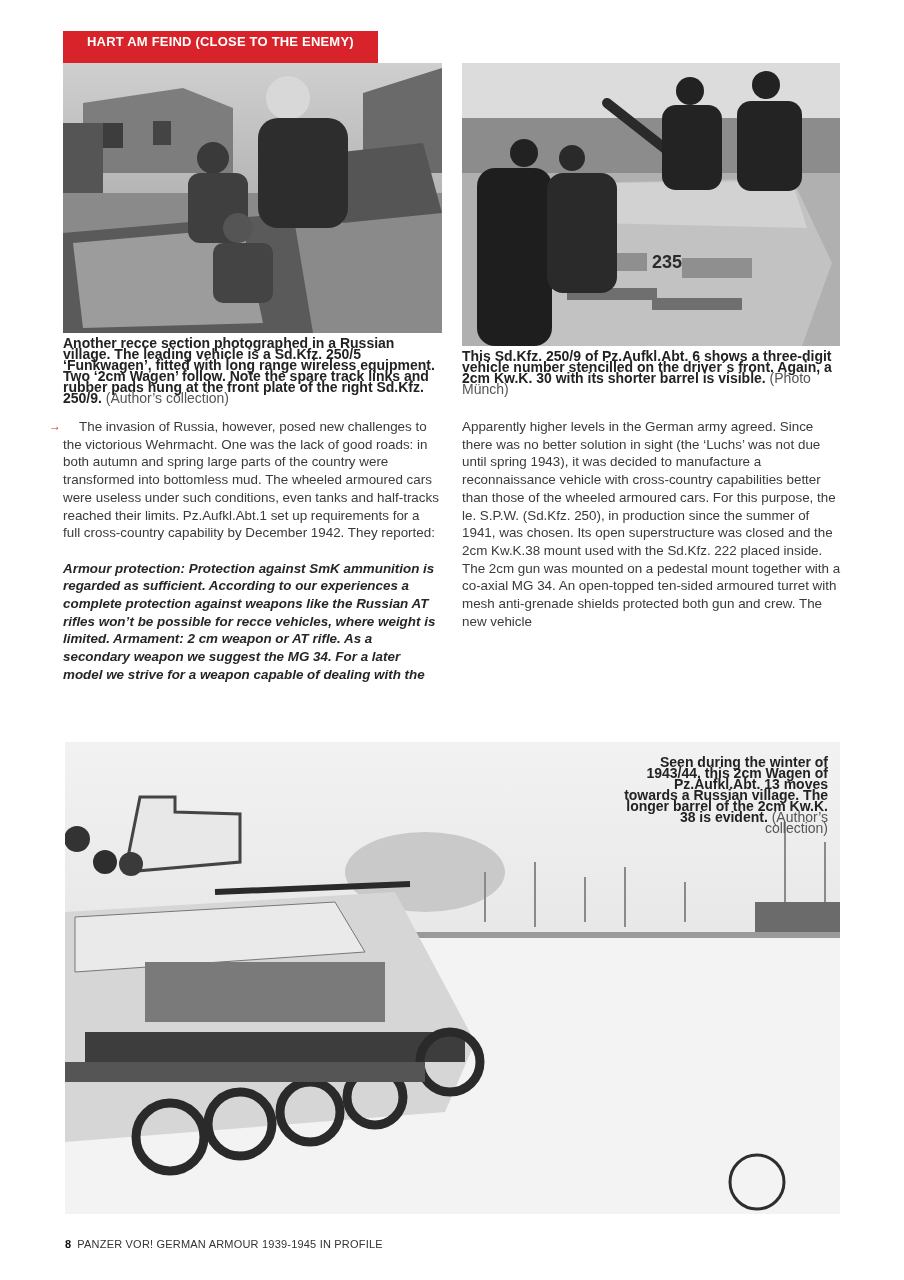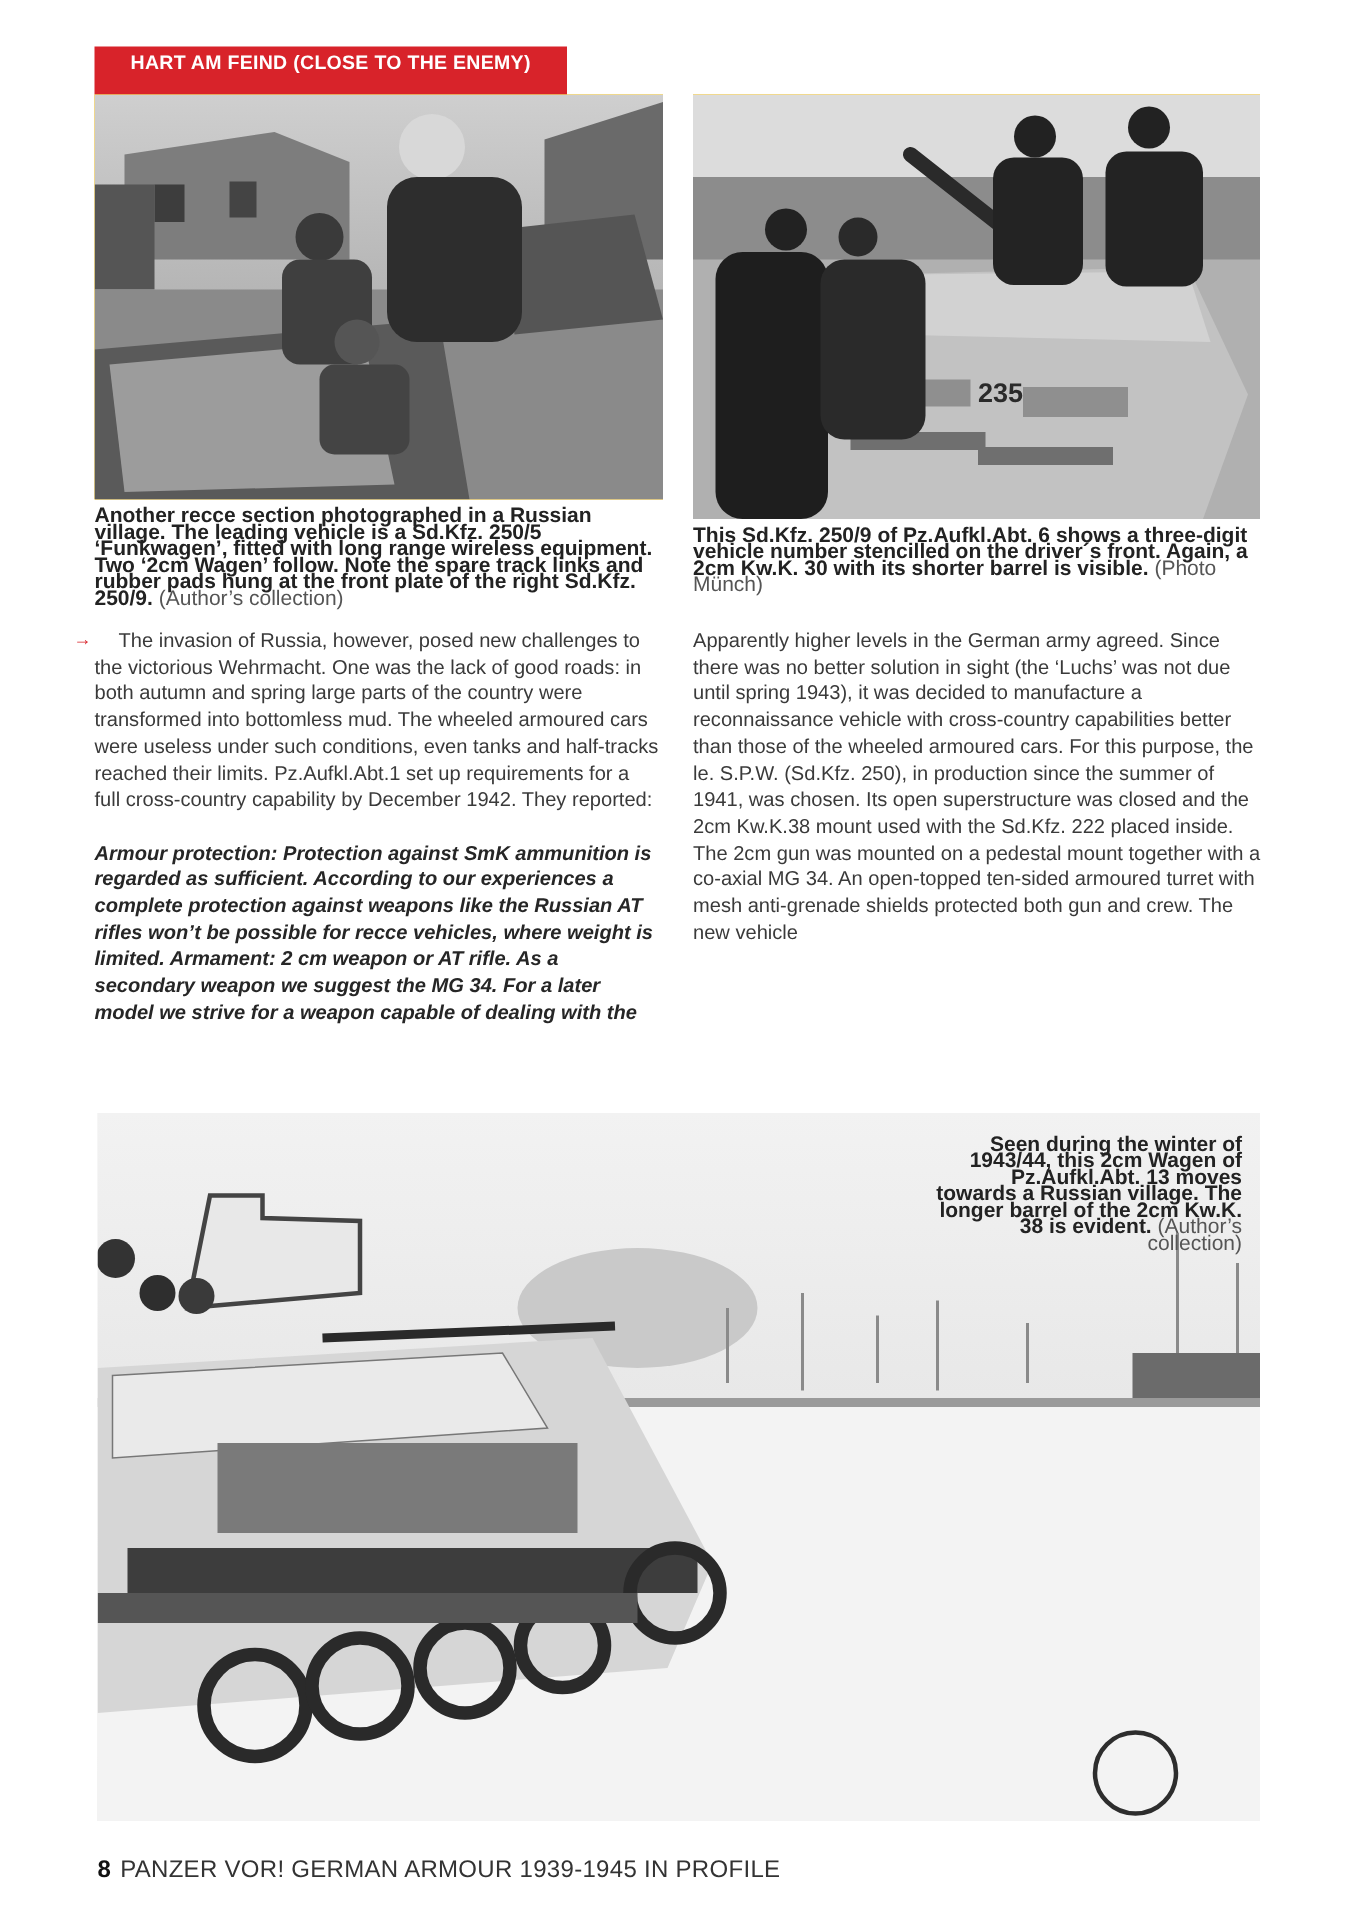--- a/index.html
+++ b/index.html
@@ -20,21 +20,21 @@
     .caption b { font-weight: bold; }
     .caption .credit { font-weight: normal; color: #555; }
     .col {
       position: absolute; font-size: 13.4px; line-height: 17.7px; color: #3a3a3a;
     }
     .col p { margin: 0 0 17.7px 0; }
     .col p.bi { font-weight: bold; font-style: italic; color: #262626; }
     .arrow { color: #d8232a; font-weight: bold; position: absolute; left: -14px; top: 0; font-size: 12px; }
     .indent { display: inline-block; width: 16px; }
     .folio {
-      position: absolute; left: 65px; top: 1238px; font-size: 16px; color: #333; letter-spacing: 0.2px;
+      position: absolute; left: 65px; top: 1238px; font-size: 11px; color: #333; letter-spacing: 0.2px;
     }
     .folio .num { font-weight: bold; color: #111; margin-right: 6px; }
     .bottom-caption { text-align: right; }
   </style>
 </head>
 <body>
 
 <div class="section-tag">HART AM FEIND (CLOSE TO THE ENEMY)</div>
 
 <div class="photo" style="left:63px; top:63px; width:379px; height:270px;">

